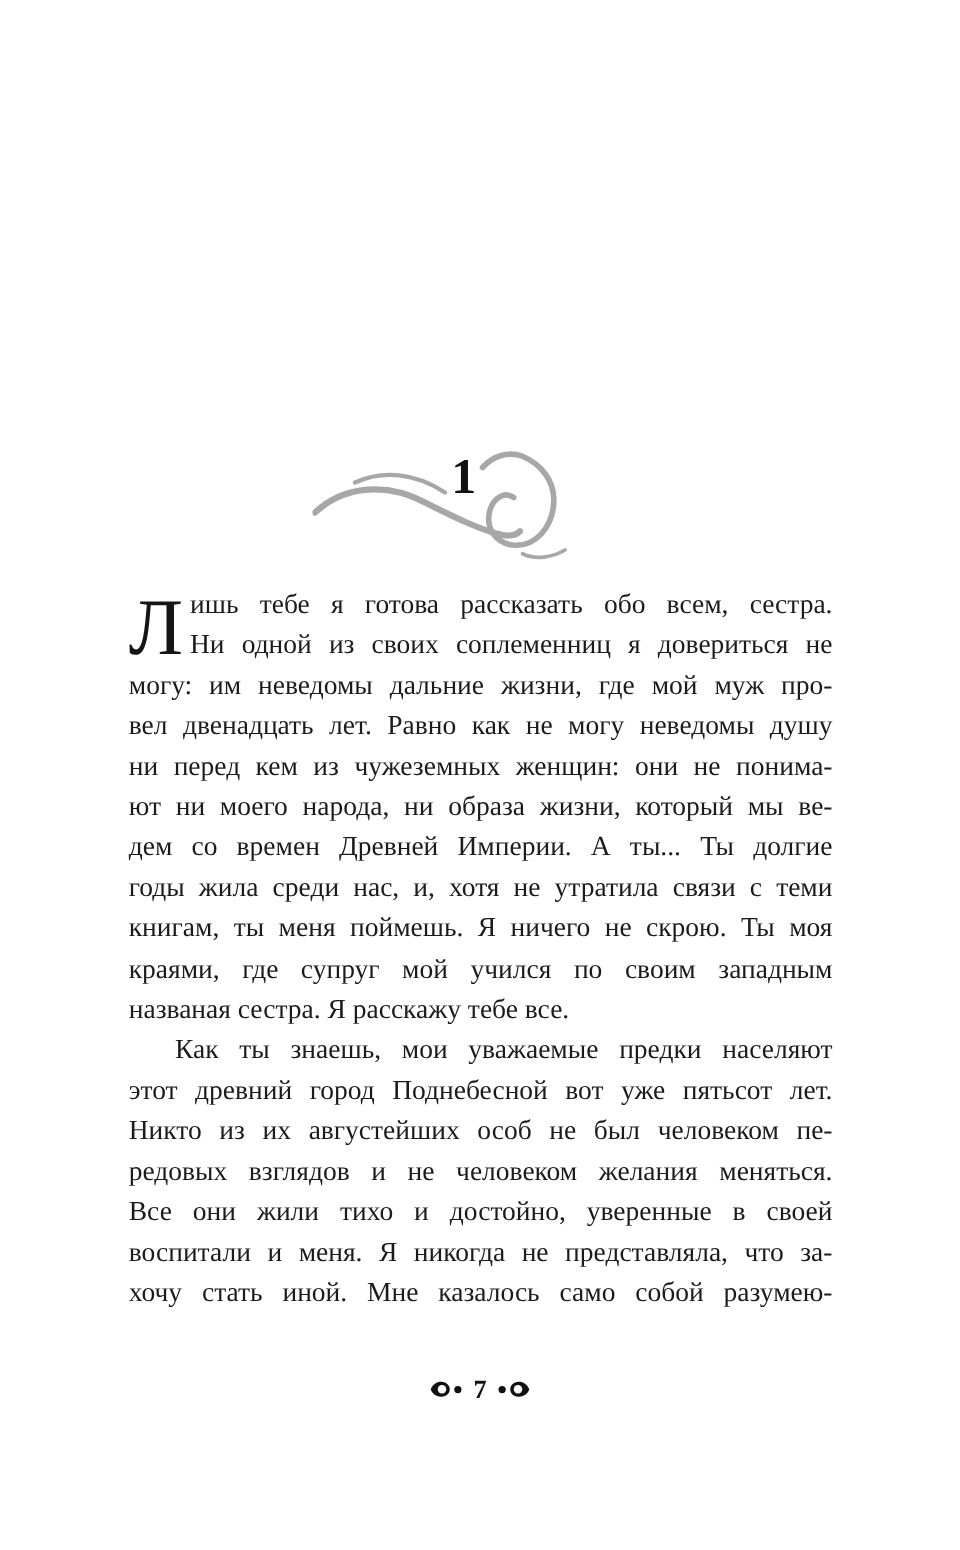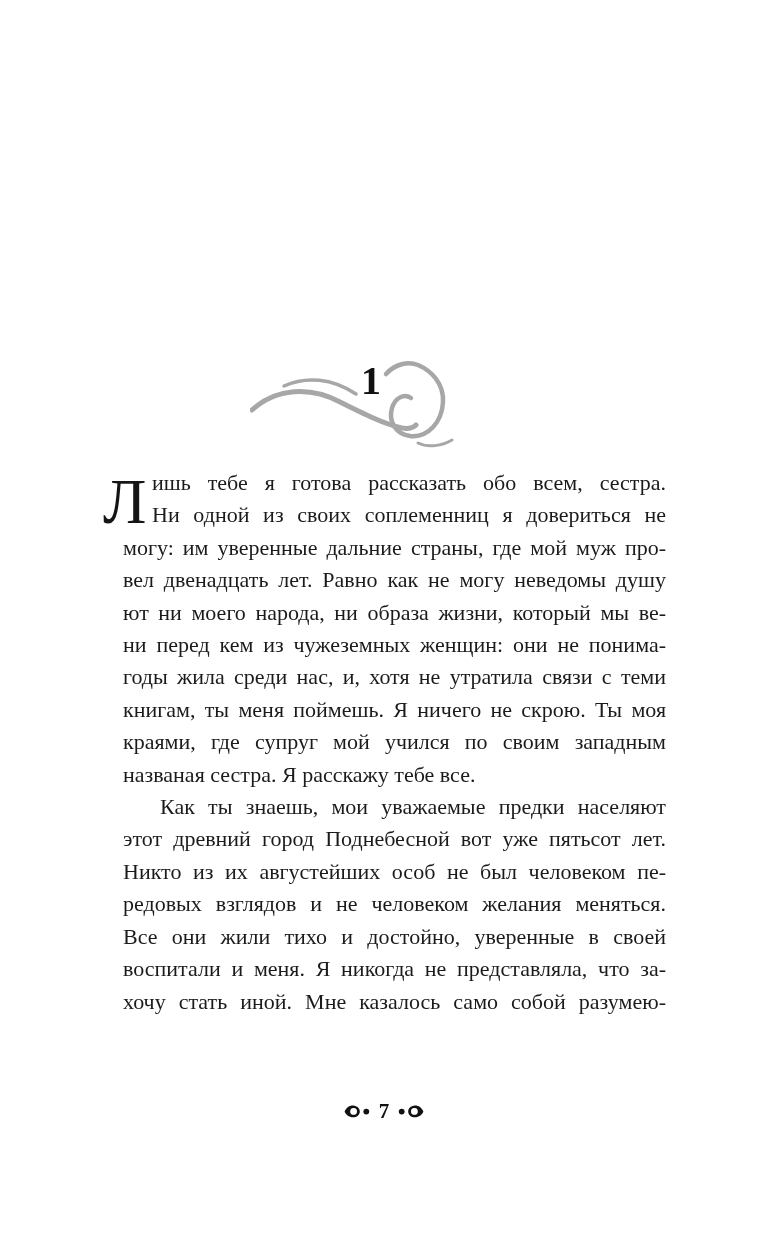--- a/index.html
+++ b/index.html
@@ -25,21 +25,21 @@
     color: #111111;
   }
   .text-block {
     position: absolute;
     left: 103px; top: 467px;
     width: 563px;
     font-size: 22px;
     line-height: 32.4px;
   }
   .para { margin: 0; }
-  .line { text-align: justify; text-align-last: justify; white-space: normal; margin-left: 20px; }
+  .line { text-align: justify; text-align-last: justify; white-space: normal; }
   .line.last { text-align-last: left; }
   .line.indent { padding-left: 37px; }
   .dropcap {
     float: left;
     width: 45px;
     height: 52px;
     padding-top: 9px;
     margin-right: 4px;
     font-size: 64px;
     line-height: 52px;
@@ -77,24 +77,25 @@
     </svg>
     <div class="chapter-num">1</div>
   </div>
 
   <div class="text-block">
 
     <section class="para">
       <span class="dropcap">Л</span>
       <div class="line">ишь тебе я готова рассказать обо всем, сестра.</div>
       <div class="line">Ни одной из своих соплеменниц я довериться не</div>
-      <div class="line">могу: им уверенные дальние страны, где мой муж про-</div>
+      <div class="line">могу: им неведомы дальние жизни, где мой муж про-</div>
       <div class="line">вел двенадцать лет. Равно как не могу неведомы душу</div>
+      <div class="line">ни перед кем из чужеземных женщин: они не понима-</div>
       <div class="line">ют ни моего народа, ни образа жизни, который мы ве-</div>
-      <div class="line">ни перед кем из чужеземных женщин: они не понима-</div>
+      <div class="line">дем со времен Древней Империи. А ты... Ты долгие</div>
       <div class="line">годы жила среди нас, и, хотя не утратила связи с теми</div>
       <div class="line">книгам, ты меня поймешь. Я ничего не скрою. Ты моя</div>
       <div class="line">краями, где супруг мой учился по своим западным</div>
       <div class="line last">названая сестра. Я расскажу тебе все.</div>
     </section>
 
     <section class="para">
       <div class="line indent">Как ты знаешь, мои уважаемые предки населяют</div>
       <div class="line">этот древний город Поднебесной вот уже пятьсот лет.</div>
       <div class="line">Никто из их августейших особ не был человеком пе-</div>

